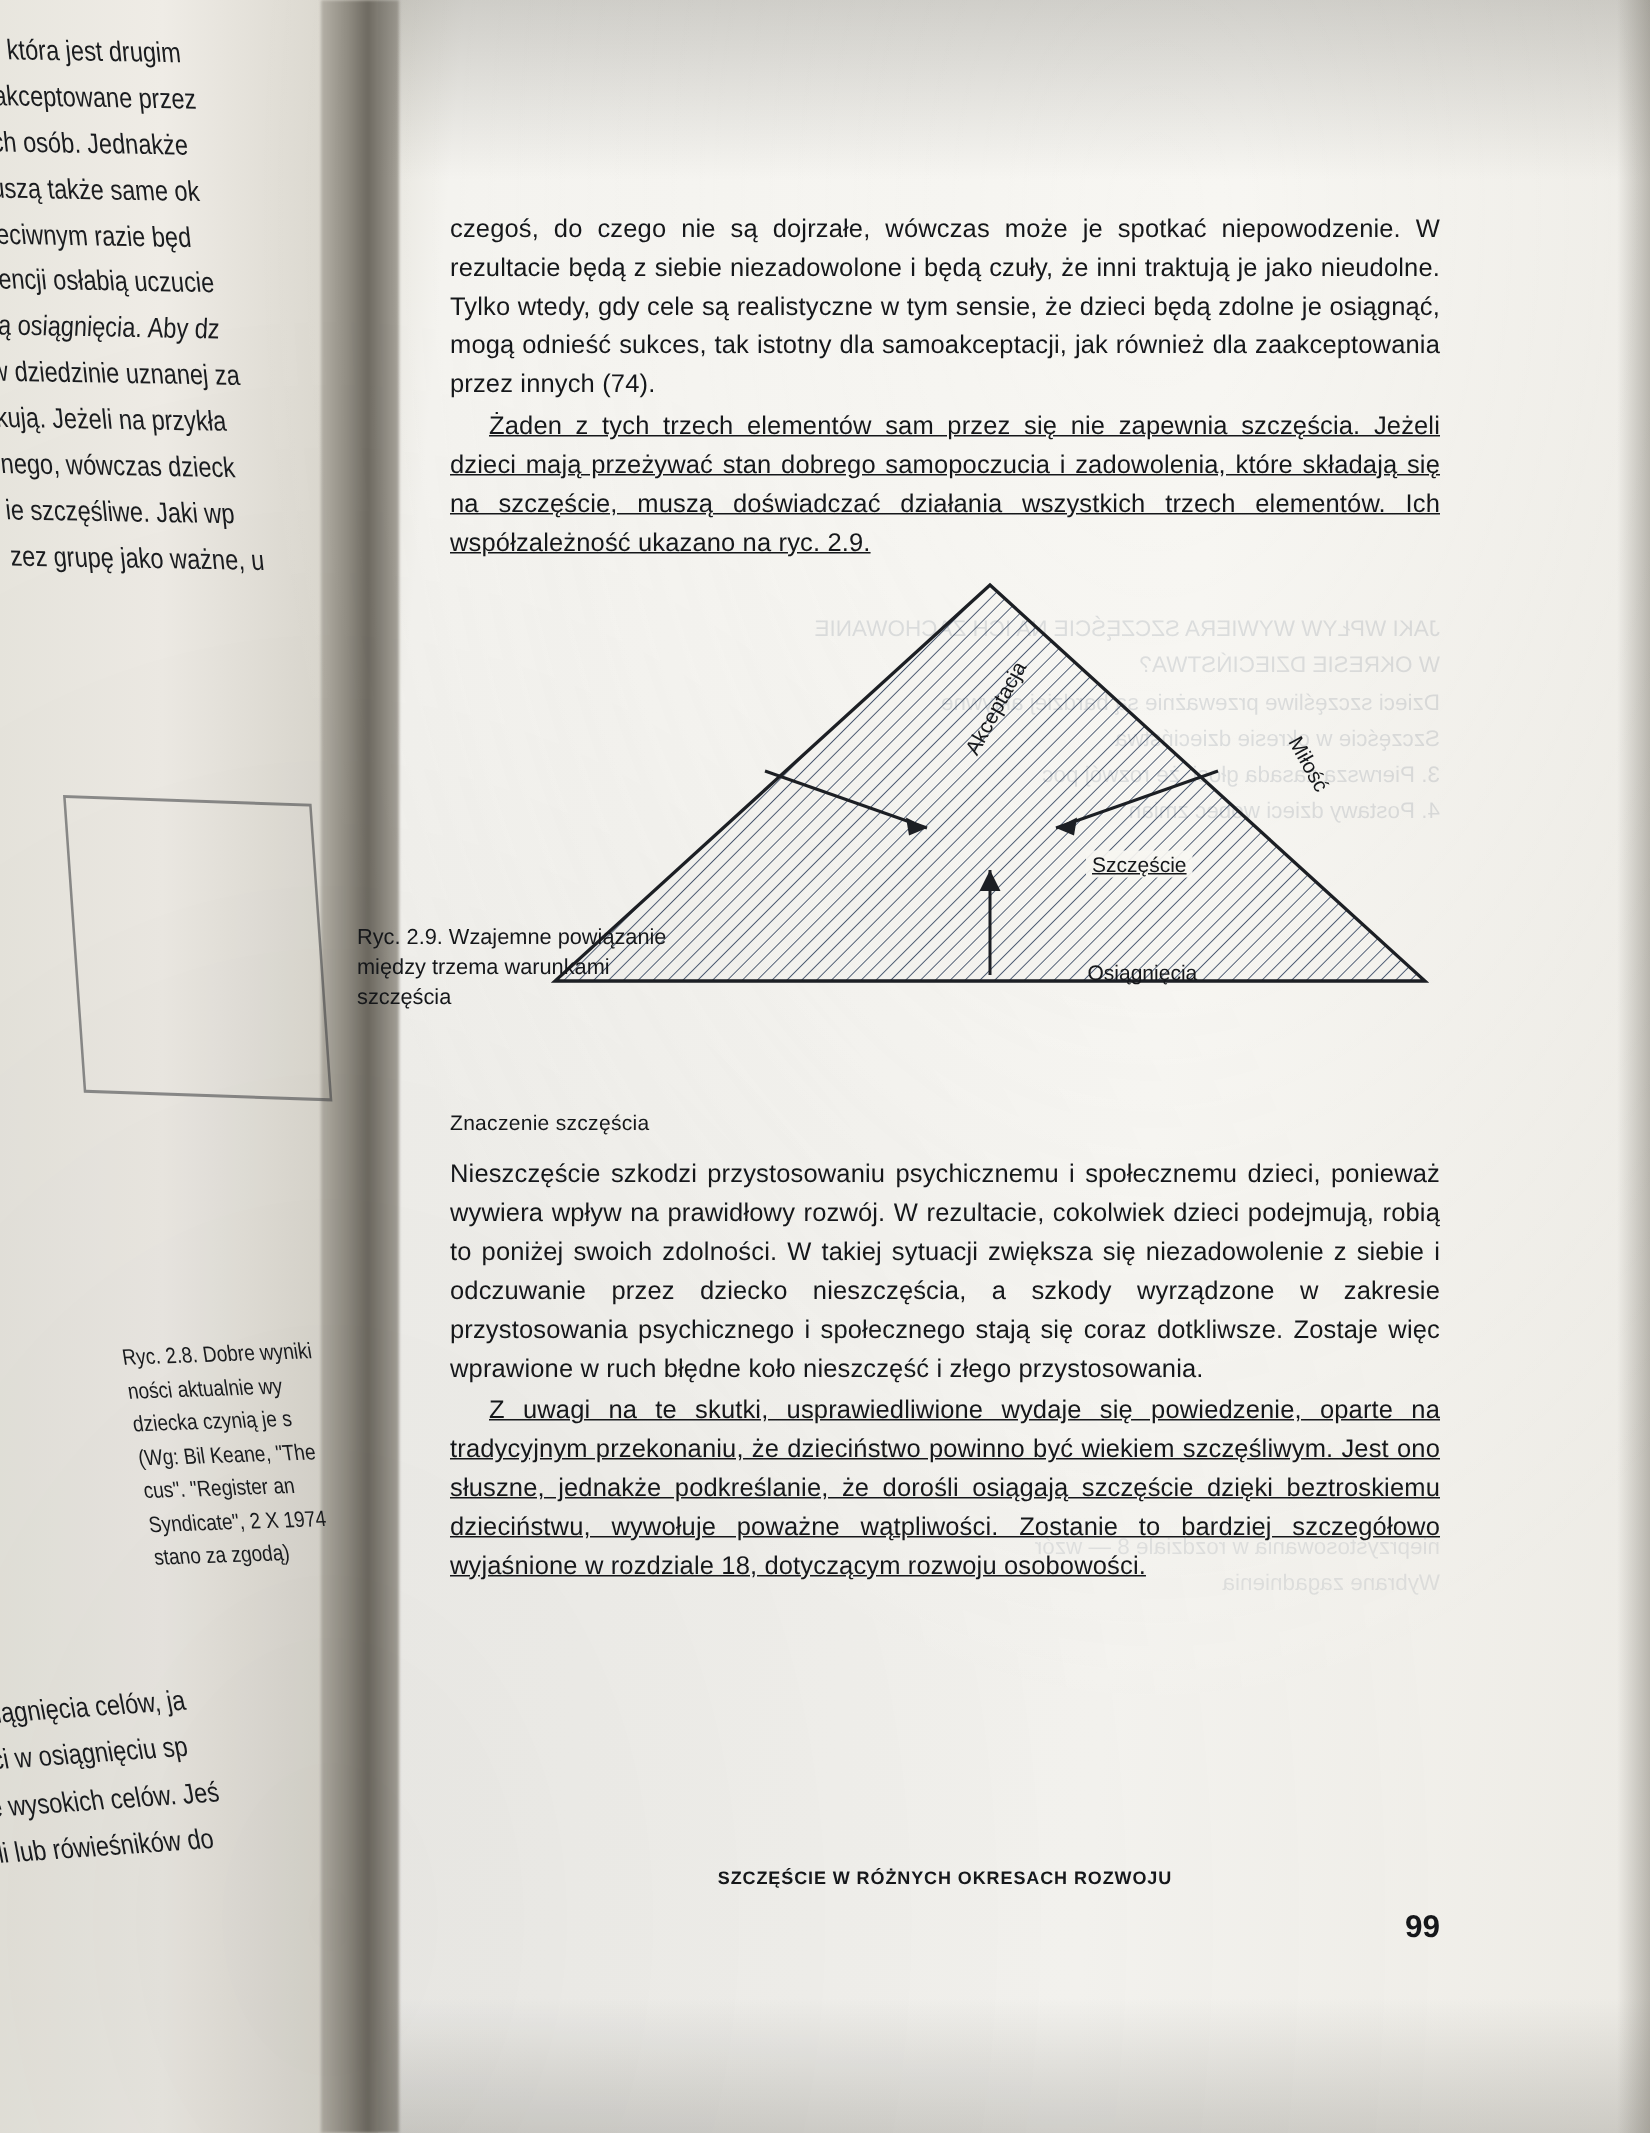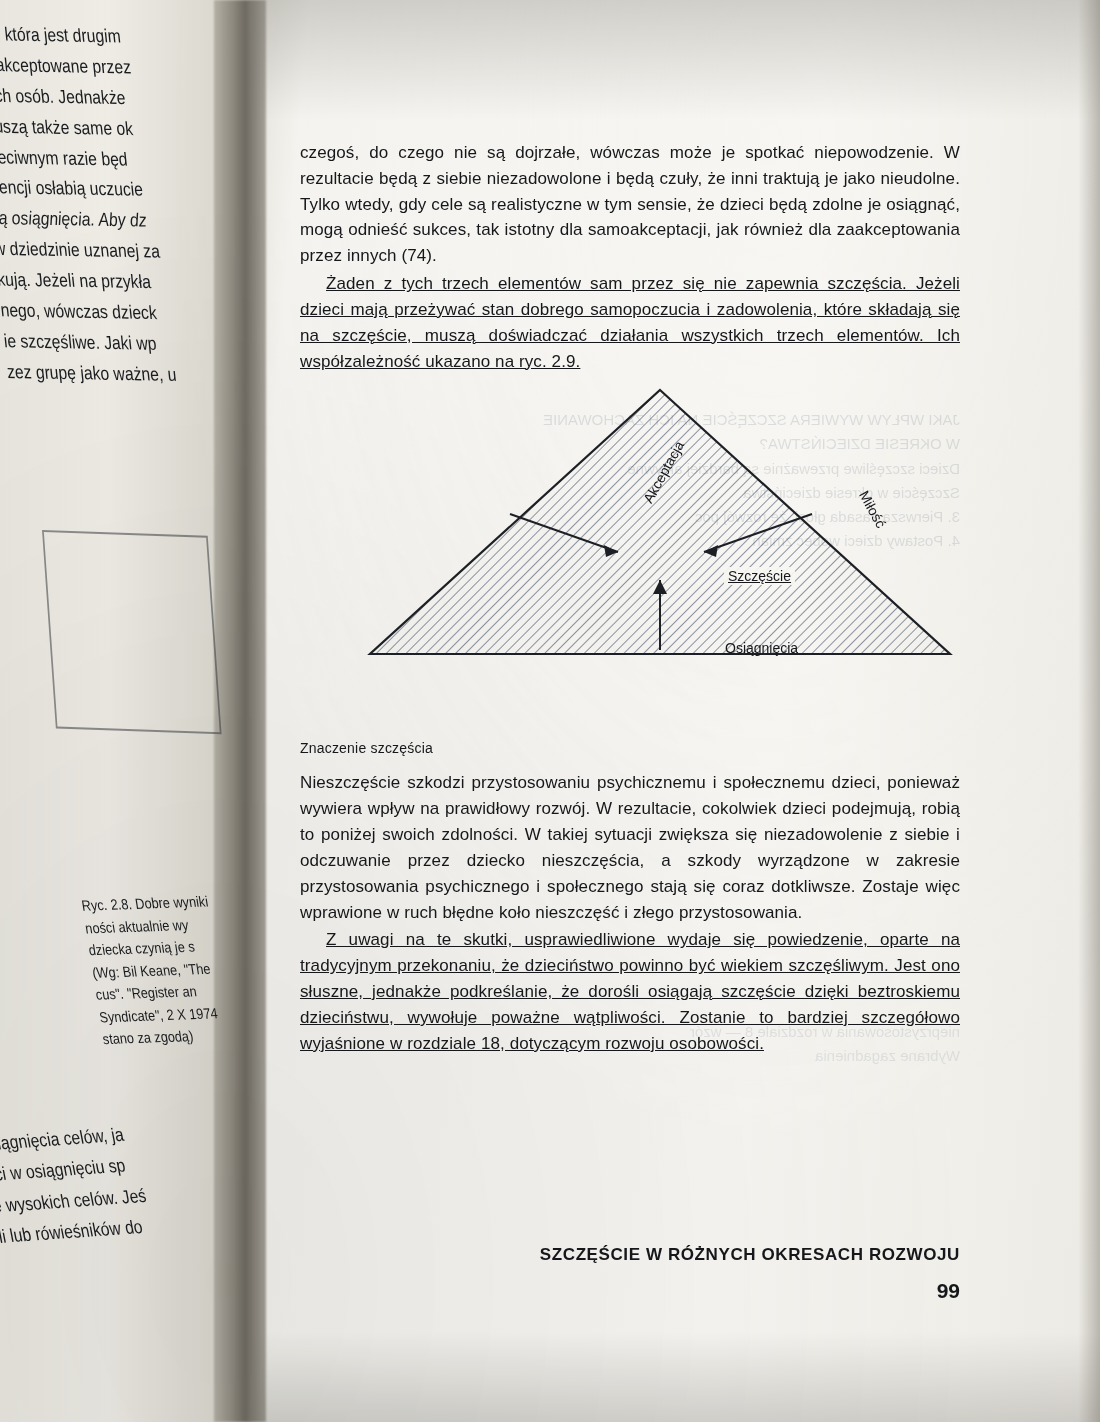--- a/index.html
+++ b/index.html
@@ -150,24 +150,25 @@
   }
 
   .footer {
     position: absolute;
     left: 300px;
     top: 1245px;
     width: 660px;
     text-align: right;
   }
   .footer-title {
-    font-size: 17px;
+    font-size: 12px;
     font-weight: bold;
     letter-spacing: .6px;
     color: #15171a;
+    text-align: center;
   }
   .footer-page {
     font-size: 21px;
     font-weight: bold;
     margin-top: 14px;
     color: #15171a;
   }
 
   
   .left-text {
@@ -347,20 +348,21 @@
           <line x1="300" y1="268" x2="300" y2="198"></line>
           <polygon points="300,198 293,212 307,212" fill="#1c1f24" stroke="none"></polygon>
         </g>
       </svg>
 
       <span class="tri-label lbl-akceptacja">Akceptacja</span>
       <span class="tri-label lbl-milosc">Miłość</span>
       <span class="tri-label lbl-szczescie">Szczęście</span>
       <span class="tri-label lbl-osiagniecia">Osiągnięcia</span>
 
+      <div class="fig-caption">Ryc. 2.9. Wzajemne powiązanie między trzema warunkami szczęścia</div>
     </div>
 
     <h2 class="section-head">Znaczenie szczęścia</h2>
 
     <p class="para">Nieszczęście szkodzi przystosowaniu psychicznemu i społecznemu dzieci, ponieważ wywiera wpływ na prawidłowy rozwój. W rezultacie, cokolwiek dzieci podejmują, robią to poniżej swoich zdolności. W takiej sytuacji zwiększa się niezadowolenie z siebie i odczuwanie przez dziecko nieszczęścia, a szkody wyrządzone w zakresie przystosowania psychicznego i społecznego stają się coraz dotkliwsze. Zostaje więc wprawione w ruch błędne koło nieszczęść i złego przystosowania.</p>
     <p class="para indent">Z uwagi na te skutki, usprawiedliwione wydaje się powiedzenie, oparte na tradycyjnym przekonaniu, że dzieciństwo powinno być wiekiem szczęśliwym. Jest ono słuszne, jednakże podkreślanie, że dorośli osiągają szczęście dzięki beztroskiemu dzieciństwu, wywołuje poważne wątpliwości. Zostanie to bardziej szczegółowo wyjaśnione w rozdziale 18, dotyczącym rozwoju osobowości.</p>
   </div>
 
   <div class="footer">
     <div class="footer-title">SZCZĘŚCIE W RÓŻNYCH OKRESACH ROZWOJU</div>

